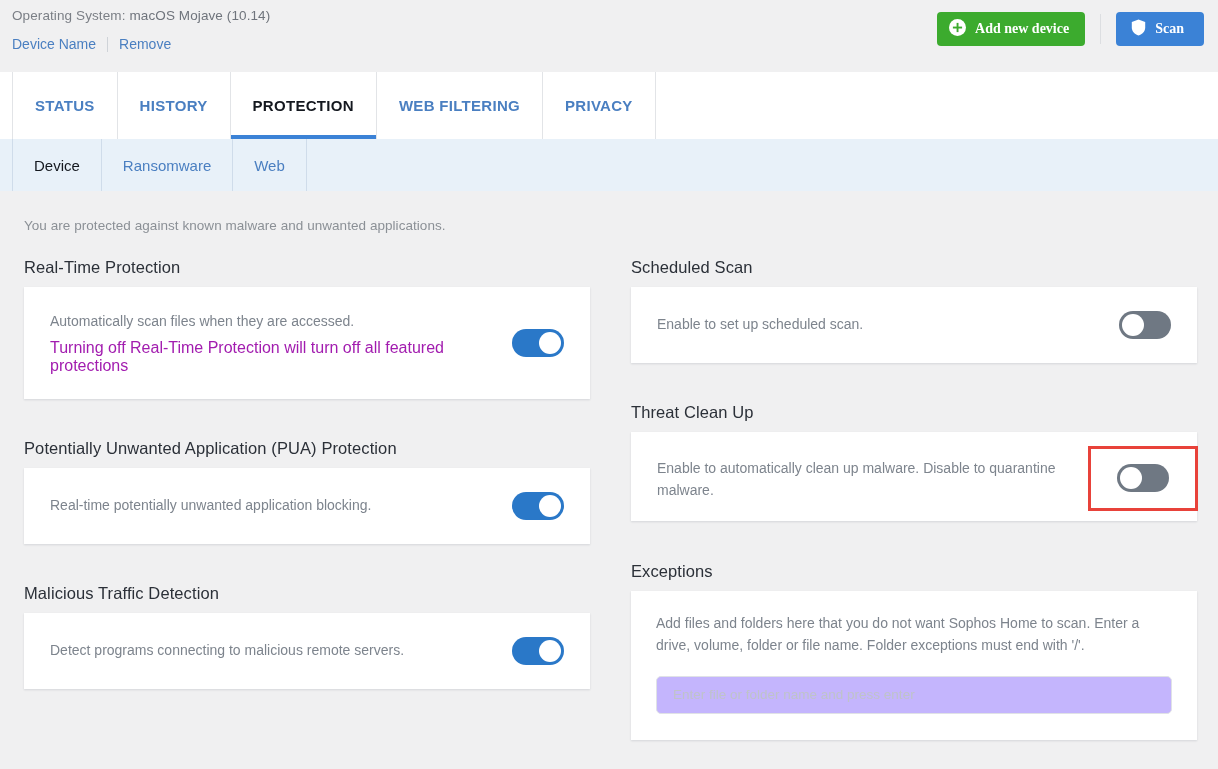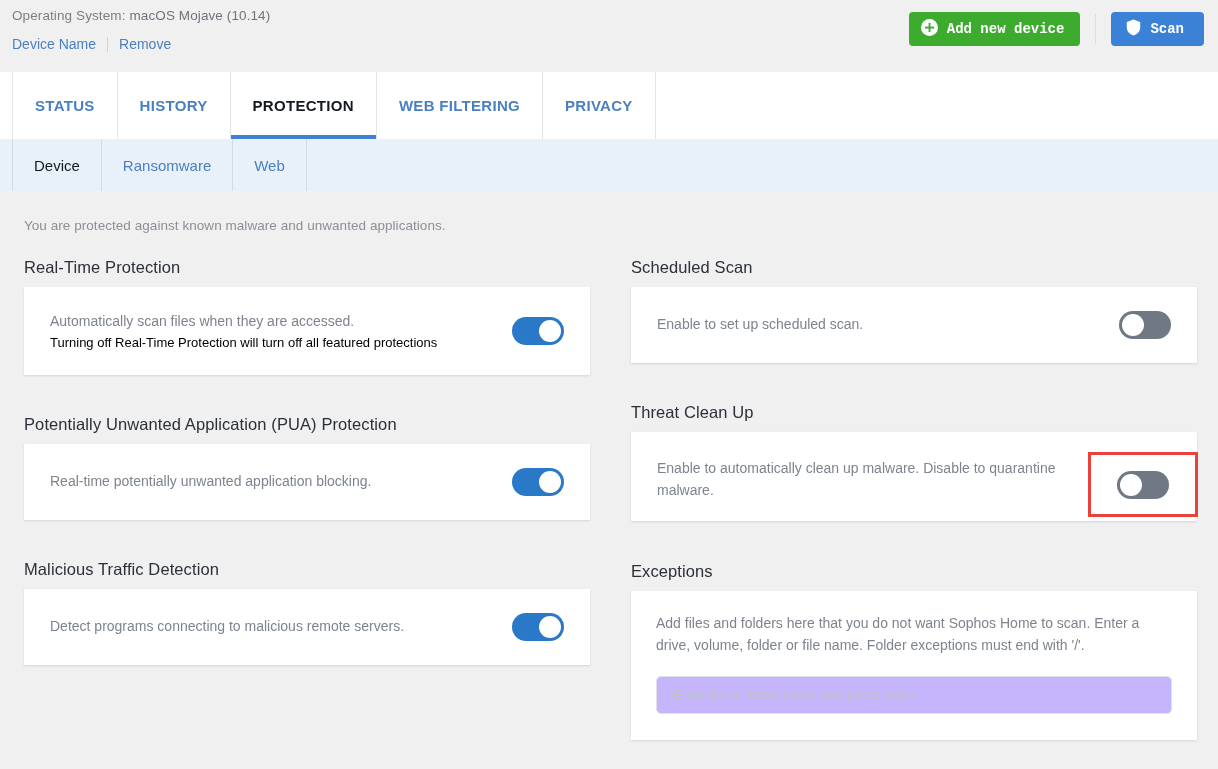--- a/index.html
+++ b/index.html
@@ -55,21 +55,21 @@
   }
   .btn {
     border: none;
     border-radius: 4px;
     color: #fff;
     font-size: 14px;
     font-weight: bold;
     display: flex;
     align-items: center;
     cursor: pointer;
-    font-family: Liberation Mono, monospace;
+    font-family: Liberation Serif, serif;
     white-space: nowrap;
   }
   .btn-add {
     background: #3cab2e;
     height: 34px;
     padding: 0 16px 0 12px;
     gap: 9px;
   }
   .btn-scan {
     background: #3b82d6;
@@ -178,22 +178,23 @@
     gap: 16px;
   }
   .card-texts { flex: 1; }
   .card-label {
     font-size: 14px;
     color: #7d848d;
     line-height: 1.55;
   }
   .card-sublink {
     display: inline-block;
-    font-size: 13px;
-    color: #000000;
+    margin-top: 6px;
+    font-size: 16px;
+    color: #a21caf;
     text-decoration: none;
     cursor: pointer;
   }
 
   
   .toggle {
     width: 52px;
     height: 28px;
     border-radius: 14px;
     position: relative;
@@ -207,21 +208,21 @@
     height: 22px;
     border-radius: 50%;
     background: #fff;
   }
   .toggle.on { background: #2a78c8; }
   .toggle.on .knob { right: 3px; }
   .toggle.off { background: #6f7883; }
   .toggle.off .knob { left: 3px; }
 
   
-  .card.tcu-card { padding: 20px 26px; align-items: flex-end; position: relative; min-height: 86px; }
+  .card.tcu-card { padding: 20px 26px; align-items: center; position: relative; min-height: 86px; }
   .card.tcu-card .card-label { max-width: 400px; padding-top: 6px; }
   .highlight-box {
     position: absolute;
     right: -27px;
     top: -21px;
     width: 110px;
     height: 65px;
     border: 3px solid #e8423a;
     background: #fff;
     display: flex;

